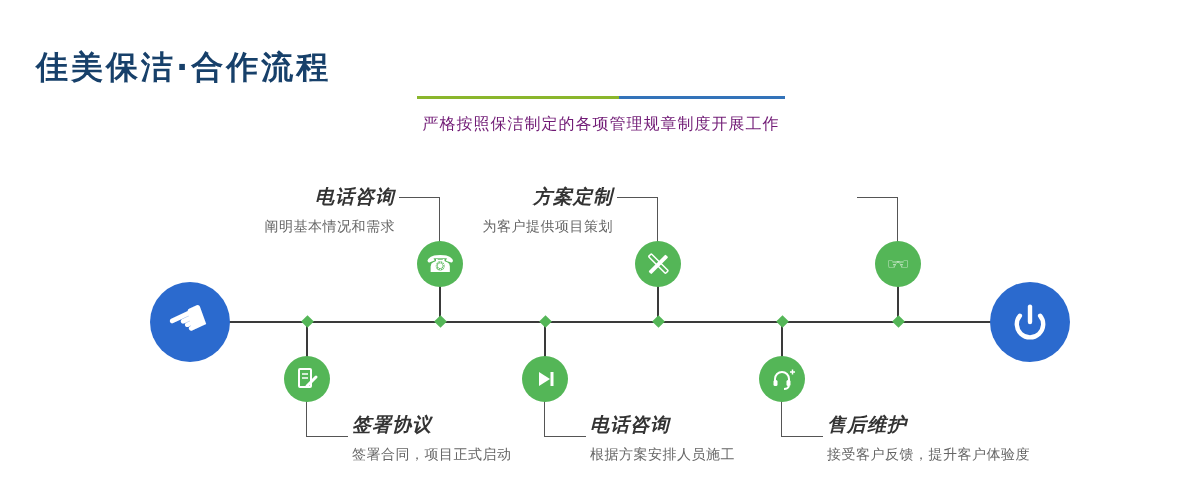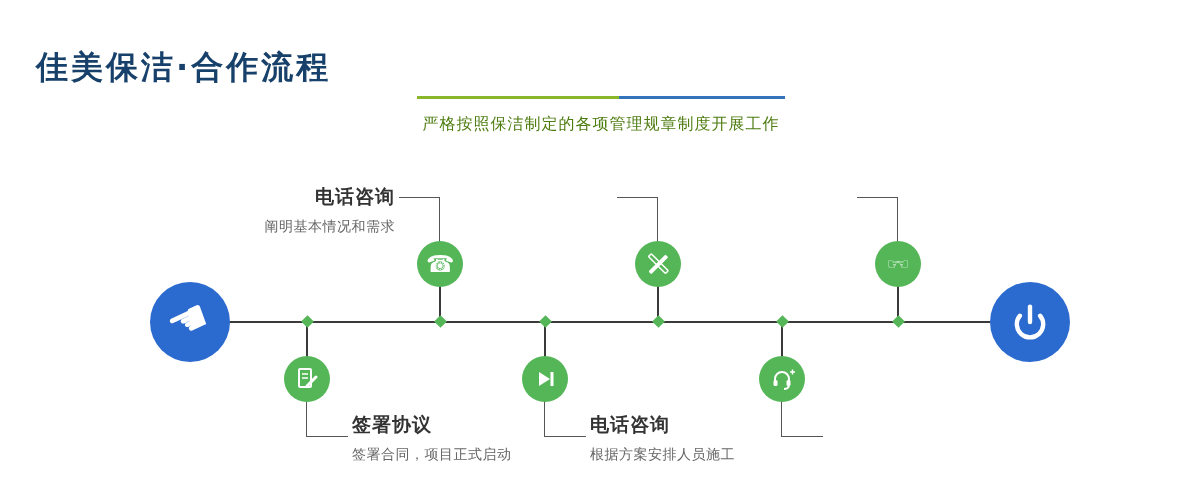--- a/index.html
+++ b/index.html
@@ -10,41 +10,41 @@
   .page-title{
     position:absolute;top:46px;left:0;width:100%;text-align:left;
     font-size:32px;font-weight:bold;color:#17406a;letter-spacing:3px;margin-left:36px;
   }
   .title-underline{
     position:absolute;top:96px;left:417px;width:368px;height:3px;
     background:linear-gradient(90deg,#8ab62c 0,#8ab62c 55%,#3373b9 55%,#3373b9 100%);
   }
   .page-subtitle{
     position:absolute;top:114px;left:0;width:100%;text-align:center;
-    font-size:16px;color:#4d7c0f;letter-spacing:1px;
+    font-size:16px;color:#701a75;letter-spacing:1px;
   }
   .main-line{position:absolute;left:185px;top:321px;width:852px;height:2px;background:#3a3a3a;z-index:1;}
   .stem{position:absolute;width:2px;background:#3a3a3a;z-index:1;}
   .elbow-h{position:absolute;height:1px;background:#555;z-index:1;}
   .elbow-v{position:absolute;width:1px;background:#555;z-index:1;}
   .diamond{position:absolute;width:9px;height:9px;background:#54b657;transform:rotate(45deg);z-index:2;}
   .big-circle{
     position:absolute;width:80px;height:80px;border-radius:50%;background:#2b6ace;
     display:flex;align-items:center;justify-content:center;color:#fff;z-index:3;
   }
   .hand-glyph{font-size:46px;line-height:1;transform:rotate(-25deg) translate(-1px,-2px);}
   .node{
     position:absolute;width:46px;height:46px;border-radius:50%;background:#54b657;
     display:flex;align-items:center;justify-content:center;color:#fff;z-index:3;
   }
   .node .glyph{font-size:23px;line-height:1;}
   .node .hands{font-size:15px;letter-spacing:-5px;padding-right:5px;line-height:1;}
   .top-step{position:absolute;top:184px;width:260px;text-align:right;z-index:2;}
   .bottom-step{position:absolute;top:412px;width:300px;text-align:left;z-index:2;}
-  .step-title{font-size:19px;font-weight:bold;color:#333;margin:0 0 8px 0;letter-spacing:1px;}
+  .step-title{font-size:19px;font-weight:bold;color:#333;margin:0 0 8px 0;letter-spacing:1px;font-style:italic;}
   .step-desc{font-size:14px;color:#666;margin:0;letter-spacing:0.5px;font-family:Liberation Serif, serif;}
 </style>
 </head>
 <body>
 
 <div class="stage">
 
   <div class="page-title">佳美保洁·合作流程</div>
   <div class="title-underline"></div>
   <div class="page-subtitle">严格按照保洁制定的各项管理规章制度开展工作</div>
@@ -124,23 +124,31 @@
       <path d="M21 21 q-1 3 -5 3" fill="none" stroke="#fff" stroke-width="2"></path>
       <line x1="24.5" y1="4.5" x2="24.5" y2="9.5" stroke="#fff" stroke-width="1.5"></line>
       <line x1="22" y1="7" x2="27" y2="7" stroke="#fff" stroke-width="1.5"></line>
     </svg>
   </div>
 
   <div class="top-step" style="left:135px;">
     <p class="step-title">电话咨询</p>
     <p class="step-desc">阐明基本情况和需求</p>
   </div>
+  <div class="top-step" style="left:353px;">
+    <p class="step-title">方案定制</p>
+    <p class="step-desc">为客户提供项目策划</p>
+  </div>
 
   <div class="bottom-step" style="left:352px;">
     <p class="step-title">签署协议</p>
     <p class="step-desc">签署合同，项目正式启动</p>
   </div>
   <div class="bottom-step" style="left:590px;">
     <p class="step-title">电话咨询</p>
     <p class="step-desc">根据方案安排人员施工</p>
   </div>
+  <div class="bottom-step" style="left:827px;">
+    <p class="step-title">售后维护</p>
+    <p class="step-desc">接受客户反馈，提升客户体验度</p>
+  </div>
 
 </div>
 
 </body></html>

